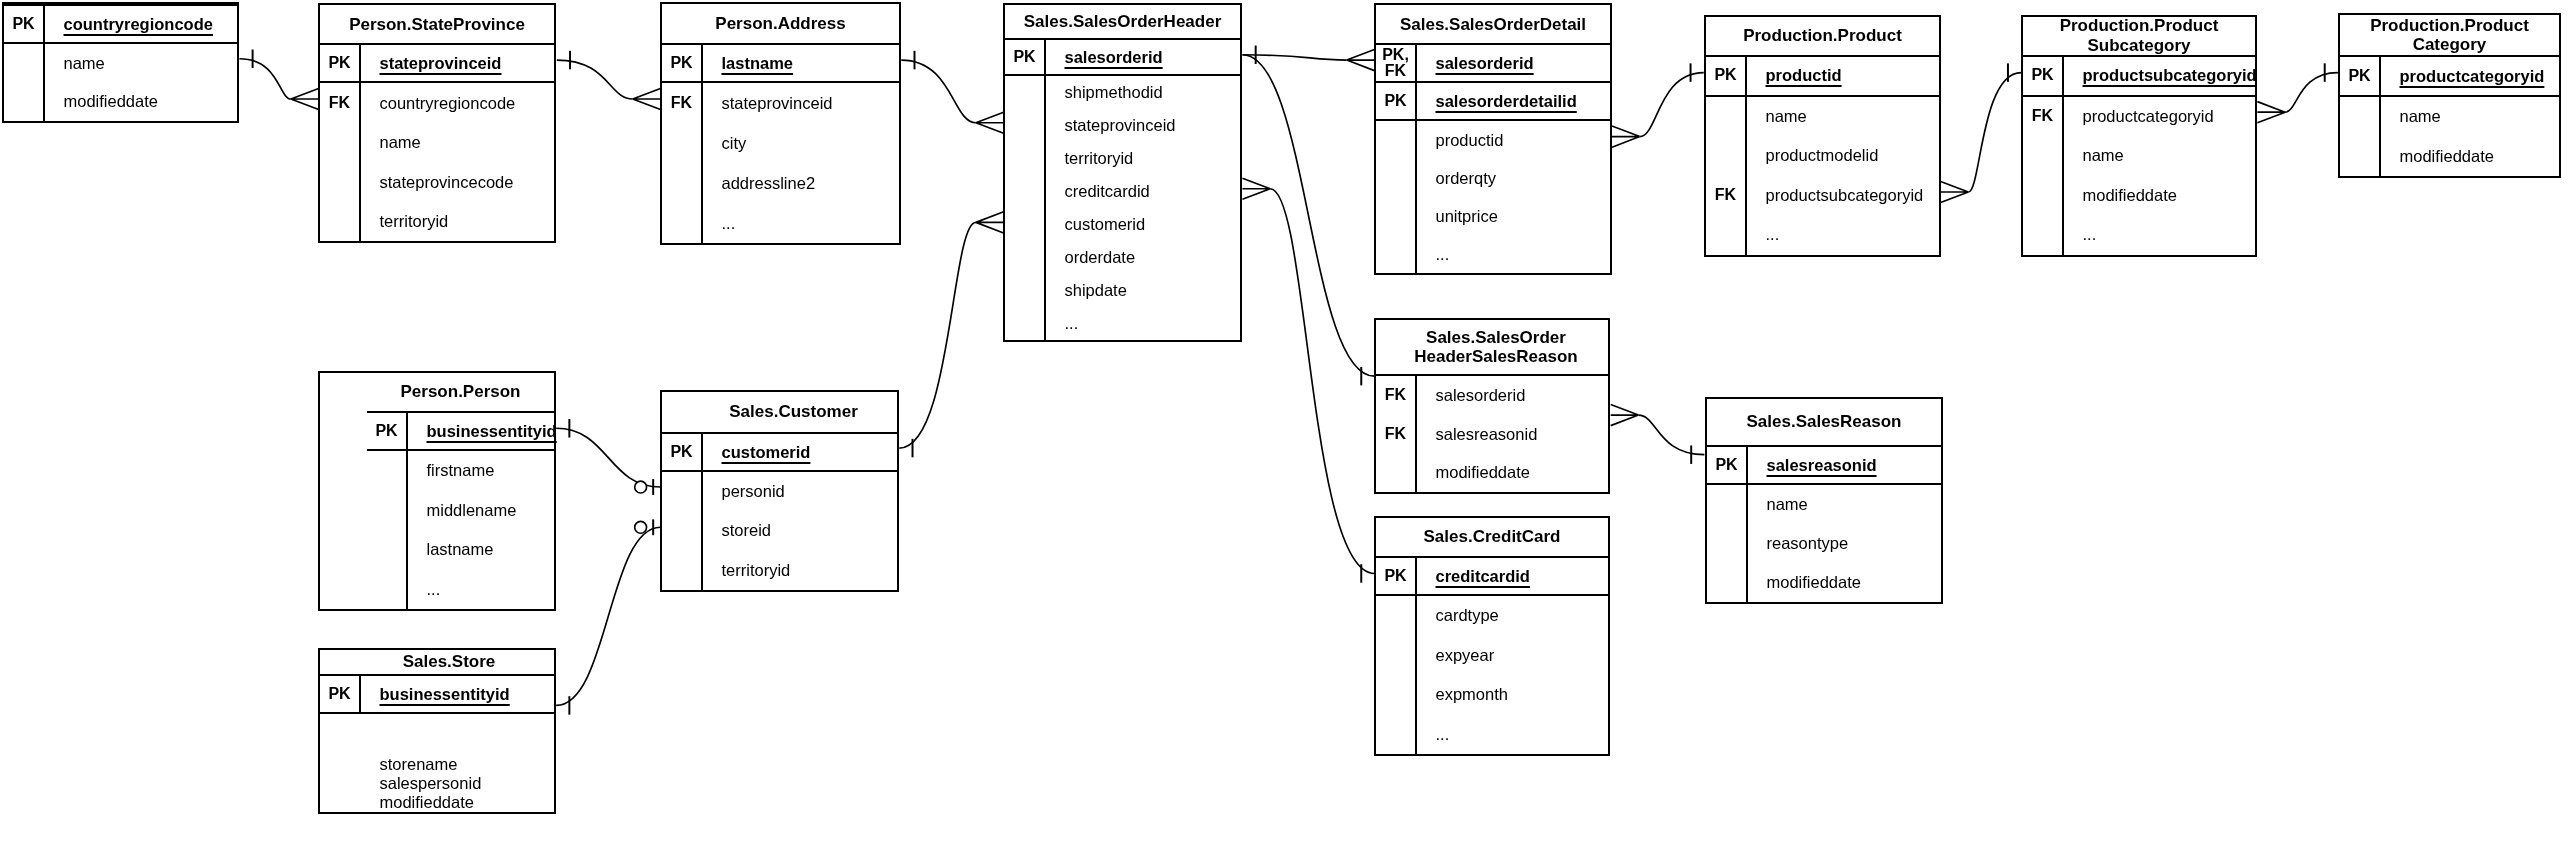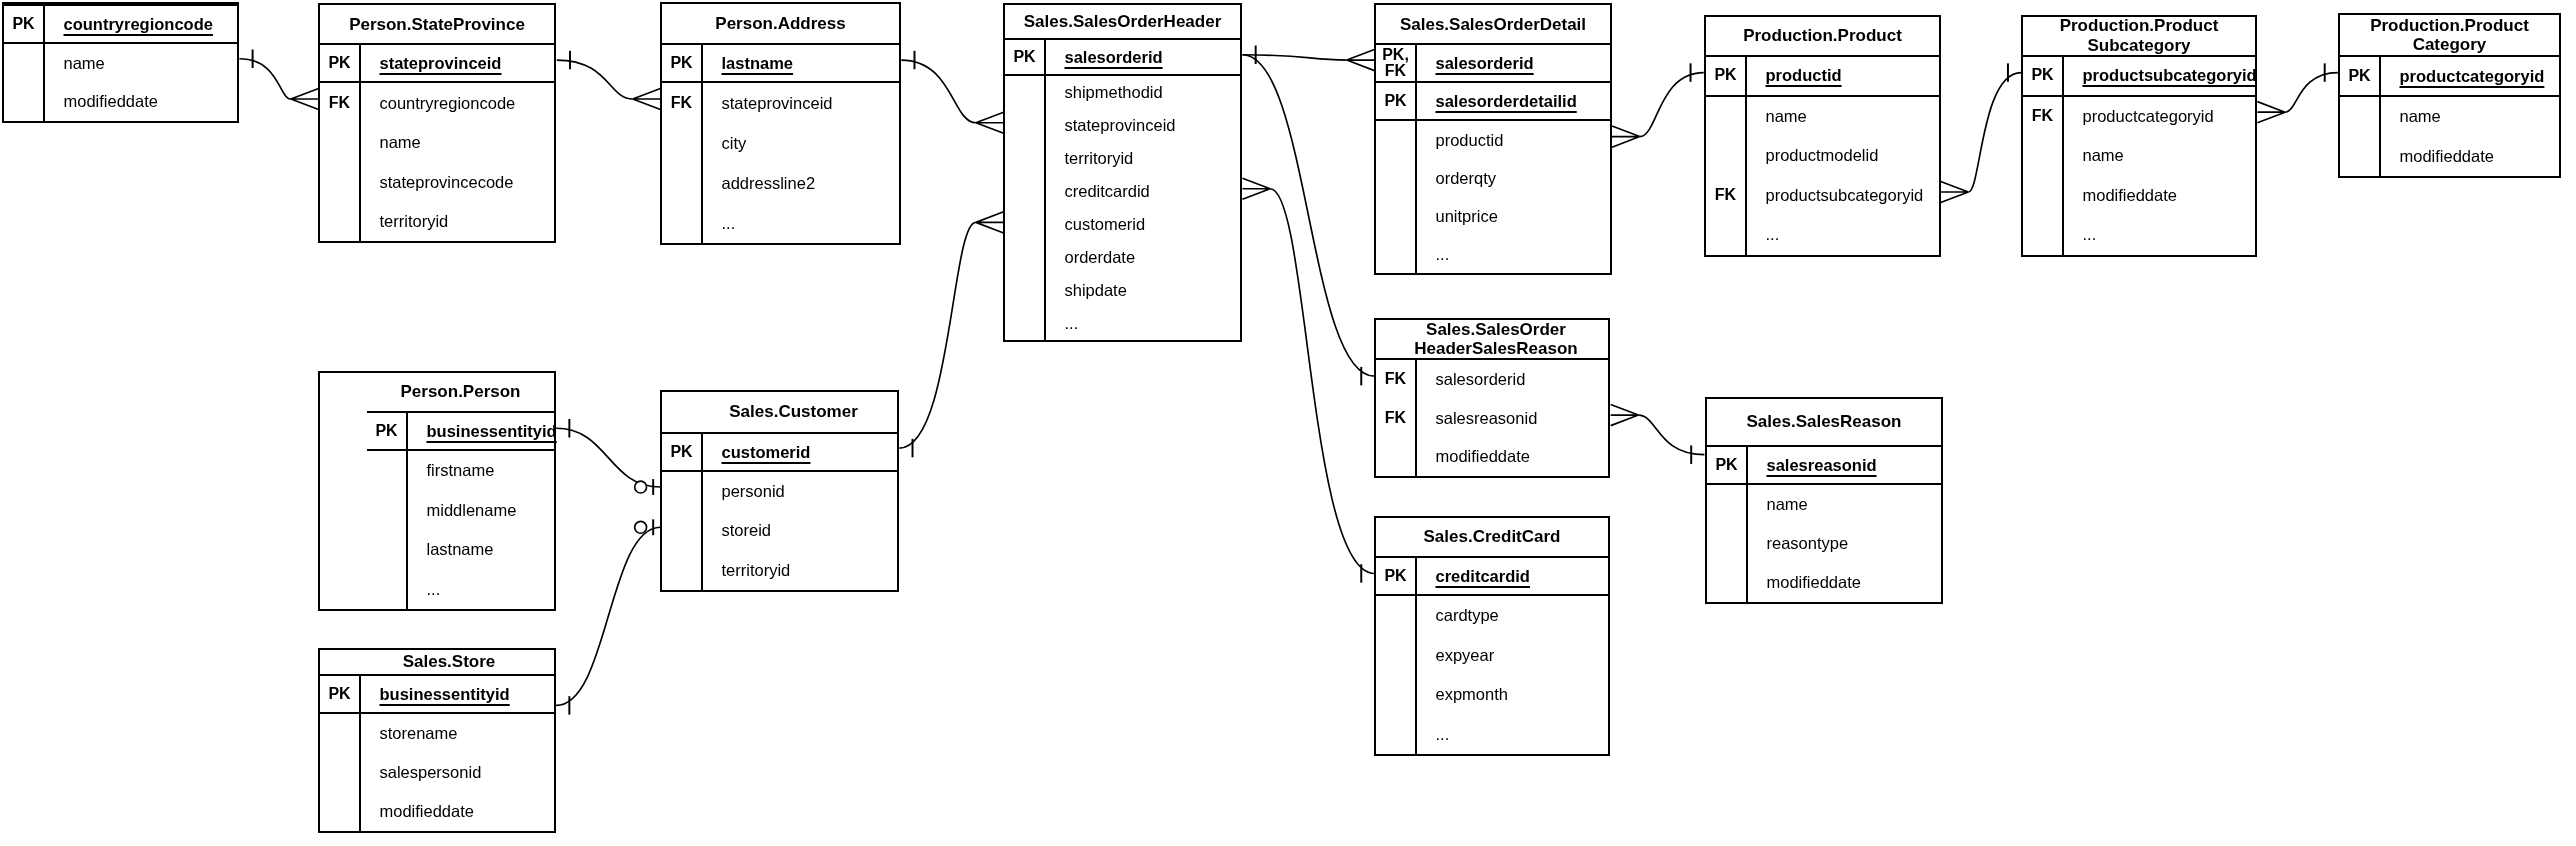--- a/index.html
+++ b/index.html
@@ -339,21 +339,21 @@
           <div class="kslot"></div>
         </div>
         <div class="fieldcol">
           <div class="fslot">personid</div>
           <div class="fslot">storeid</div>
           <div class="fslot">territoryid</div>
         </div>
       </div>
     </div>
     <div class="entity" style="left: 1374px; top: 318px; width: 236px;">
-      <div class="title" style="height: 38px; padding-left: 8px;">Sales.SalesOrder
+      <div class="title" style="height: 54px; padding-left: 8px;">Sales.SalesOrder
 HeaderSalesReason</div>
       <div class="section" style="height: 118px;">
         <div class="keycol">
           <div class="kslot">FK</div>
           <div class="kslot">FK</div>
           <div class="kslot"></div>
         </div>
         <div class="fieldcol">
           <div class="fslot">salesorderid</div>
           <div class="fslot">salesreasonid</div>
@@ -412,21 +412,21 @@
     <div class="entity" style="left: 318px; top: 648px; width: 238px;">
       <div class="title" style="height: 24px; padding-left: 24px;">Sales.Store</div>
       <div class="section" style="height: 38px;">
         <div class="keycol">
           <div class="kslot">PK</div>
         </div>
         <div class="fieldcol">
           <div class="fslot u">businessentityid</div>
         </div>
       </div>
-      <div class="section" style="height: 119px;">
+      <div class="section" style="height: 100px; align-items: flex-end;">
         <div class="keycol">
           <div class="kslot"></div>
           <div class="kslot"></div>
           <div class="kslot"></div>
         </div>
         <div class="fieldcol">
           <div class="fslot">storename</div>
           <div class="fslot">salespersonid</div>
           <div class="fslot">modifieddate</div>
         </div>

